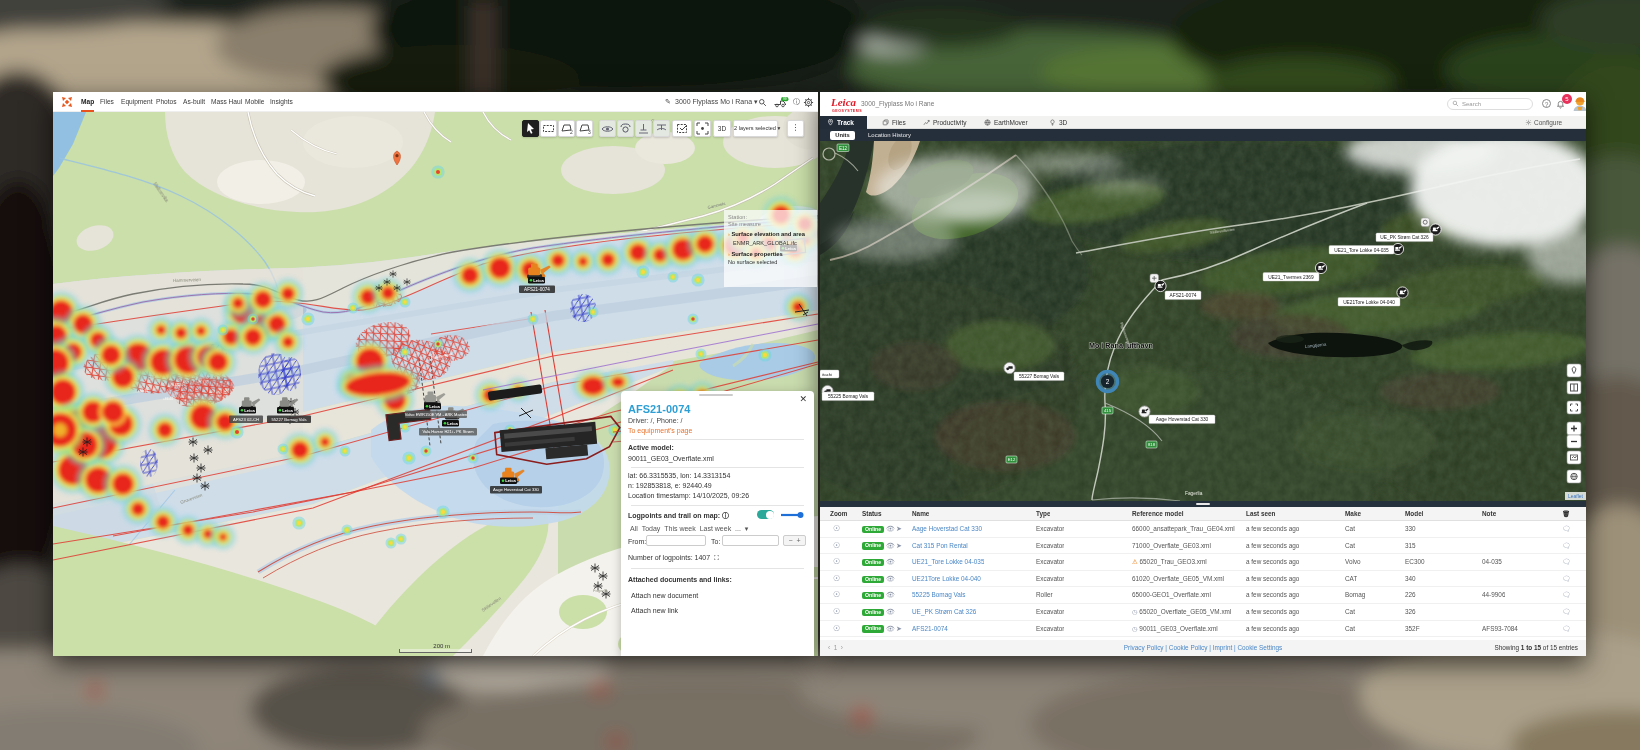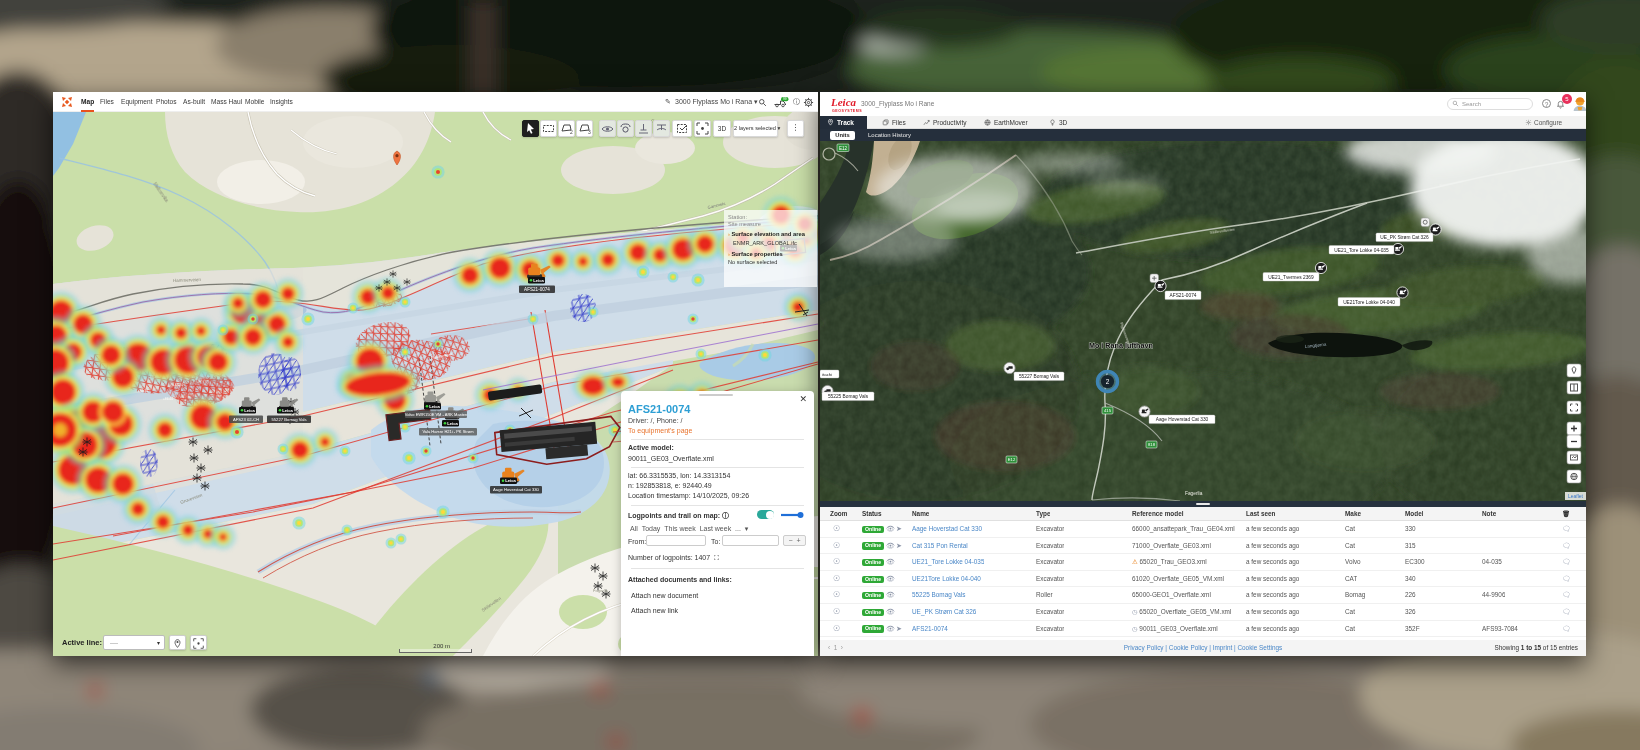--- a/index.html
+++ b/index.html
@@ -1219,36 +1219,20 @@
       <div style="position:absolute;left:25px;top:144px;width:60px;height:11px;border:1px solid #ccc;border-radius:2px"></div>
       <div style="position:absolute;left:90px;top:147px">To:</div>
       <div style="position:absolute;left:101px;top:144px;width:57px;height:11px;border:1px solid #ccc;border-radius:2px"></div>
       <div style="position:absolute;left:162px;top:144px;width:23px;height:11px;border:1px solid #ccc;border-radius:2px;background:#f4f4f4;font-size:7px;text-align:center;line-height:10px;color:#666">−&nbsp;&nbsp;+</div>
       <div style="position:absolute;left:7px;top:163px">Number of logpoints: 1407&nbsp;&nbsp;⛶</div>
       <div class="hr" style="top:177px"></div>
       <div style="position:absolute;left:7px;top:185px;font-weight:bold">Attached documents and links:</div>
       <div style="position:absolute;left:10px;top:201px">Attach new document</div>
       <div style="position:absolute;left:10px;top:216px">Attach new link</div>
     </div>
-    <div id="lw-bot">
-      <div style="position:absolute;left:9px;top:6px;font-size:7.5px;font-weight:bold;color:#222">Active line:</div>
-      <div style="position:absolute;left:50px;top:2.5px;width:62px;height:15px;background:#fff;border:1px solid #bbb;border-radius:2px;font-size:6px;color:#777;line-height:14px;padding-left:6px">----<span style="float:right;margin-right:4px;color:#333">▾</span></div>
-      <div style="position:absolute;left:116px;top:2.5px;width:17px;height:15px;background:#fff;border:1px solid #ccc;border-radius:2px;box-shadow:0 1px 2px rgba(0,0,0,.15)">
-        <svg width="15" height="13" viewBox="0 0 15 15" style="display:block;margin:1px auto">
-          <path d="M7.5,12 C4.5,8.5 4,6 5.5,4 C6.5,2.8 8.5,2.8 9.5,4 C11,6 10.5,8.5 7.5,12 Z" fill="none" stroke="#444"></path>
-          <circle cx="7.5" cy="5.8" r="1.2" fill="#444"></circle>
-        </svg>
-      </div>
-      <div style="position:absolute;left:137px;top:2.5px;width:17px;height:15px;background:#fff;border:1px solid #ccc;border-radius:2px;box-shadow:0 1px 2px rgba(0,0,0,.15)">
-        <svg width="15" height="13" viewBox="0 0 15 15" style="display:block;margin:1px auto">
-          <path d="M2,5 V2 h3 M10,2 h3 v3 M13,10 v3 h-3 M5,13 H2 v-3" stroke="#444" fill="none"></path>
-          <circle cx="7.5" cy="7.5" r="1.3" fill="#444"></circle>
-        </svg>
-      </div>
-    </div>
     <div class="abs" style="left:346px;top:551px;z-index:24;width:73px">
       <div style="font-size:6px;color:#333;text-align:right;margin-right:22px">200 m</div>
       <div style="height:4px;border:1px solid #666;border-top:none;background:rgba(255,255,255,0.4)"></div>
     </div>
   </div>
 <div class="win" id="rw">
     <svg width="766" height="360" viewBox="0 0 766 360" style="position:absolute;left:0;top:49px" font-family="Liberation Sans, sans-serif">
       <defs>
         <filter id="cblur" x="-40%" y="-40%" width="180%" height="180%">
           <feGaussianBlur stdDeviation="7"></feGaussianBlur>

